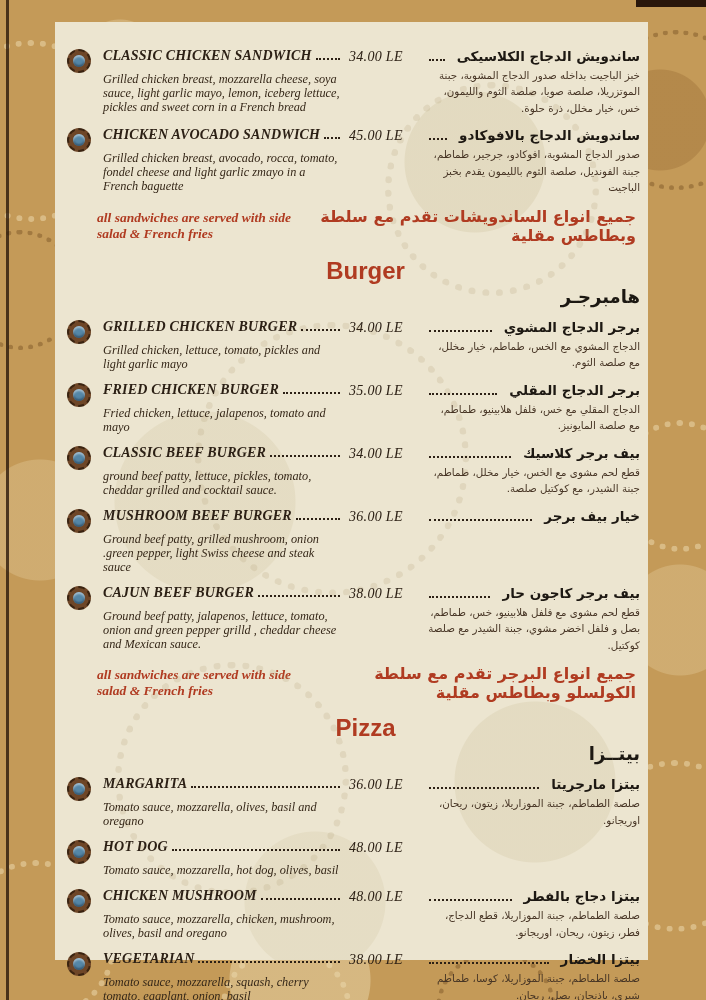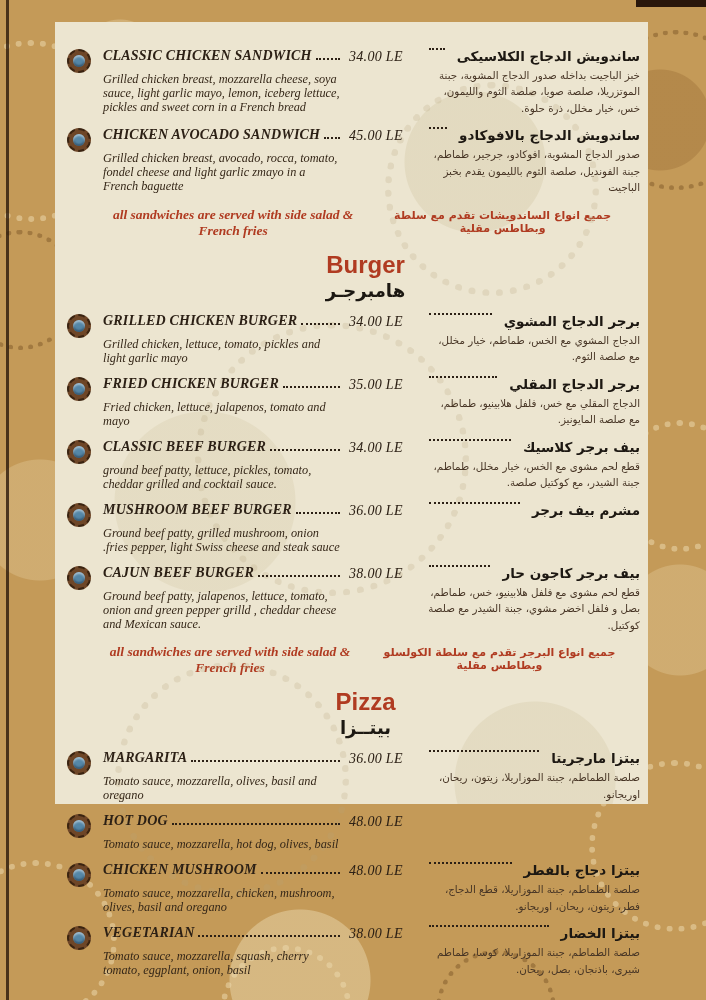--- a/index.html
+++ b/index.html
@@ -29,21 +29,21 @@
   .ring.r5{right:-55px;top:760px;width:160px;height:160px;}
   .ring.r6{left:-45px;top:860px;width:150px;height:150px;}
   .ring.r7{left:220px;top:945px;width:120px;height:120px;}
   .ring.r8{right:150px;top:950px;width:110px;height:110px;}
   .edge-line{position:absolute;left:6px;top:0;width:3px;height:100%;
     background:rgba(38,21,8,.78);}
   .corner-chip{position:absolute;right:0;top:0;width:70px;height:7px;background:#2a170b;}
 
   
   .panel{
-    position:absolute;left:55px;top:22px;width:593px;height:782px;
+    position:absolute;left:55px;top:22px;width:593px;height:938px;
     background-color:#ece5d0;
     background-image:
       radial-gradient(circle at 420px 140px, rgba(190,175,130,.20) 0 70px, rgba(190,175,130,0) 71px),
       radial-gradient(circle at 150px 480px, rgba(190,175,130,.16) 0 90px, rgba(190,175,130,0) 91px),
       radial-gradient(circle at 480px 760px, rgba(190,175,130,.18) 0 80px, rgba(190,175,130,0) 81px),
       radial-gradient(circle at 260px 880px, rgba(190,175,130,.15) 0 70px, rgba(190,175,130,0) 71px);
     box-sizing:border-box;
     padding:26px 8px 10px 6px;
   }
   .panel .ring.faint{border:7px dotted rgba(180,165,122,.22);}
@@ -61,35 +61,35 @@
     box-shadow:inset 0 2px 2px rgba(225,235,240,.55), inset 0 -2px 2px rgba(20,40,60,.45);}
   .en-col{width:240px;flex:0 0 240px;color:#2c2015;}
   .title-line{display:flex;align-items:baseline;}
   .title{font-weight:bold;font-style:italic;font-size:14px;letter-spacing:.2px;white-space:nowrap;}
   .leader{flex:1 1 auto;border-bottom:2px dotted #2c2015;margin:0 3px 3px 4px;min-width:8px;}
   .desc{font-style:italic;font-size:12.3px;line-height:14px;margin-top:8px;color:#352718;}
   .price-col{width:72px;flex:0 0 72px;font-style:italic;font-size:14px;color:#2c2015;
     padding-top:1px;letter-spacing:.3px;}
   .ar-col{flex:1 1 auto;direction:rtl;text-align:right;color:#1d1812;
     font-family:"DejaVu Sans", sans-serif;}
-  .ar-title-line{display:flex;align-items:flex-start;gap:8px;}
+  .ar-title-line{display:flex;align-items:flex-end;gap:8px;}
   .ar-title{font-weight:bold;font-size:13.5px;white-space:nowrap;}
   .ar-leader{flex:1 1 auto;border-bottom:2px dotted #2c2015;margin:0 4px 3px 2px;min-width:8px;}
   .ar-desc{font-size:10.3px;line-height:1.6;margin-top:3px;color:#473525;}
 
   
   .note-row{display:flex;justify-content:space-between;align-items:baseline;
-    margin:2px 4px 12px 36px;text-align:center;}
+    margin:2px 4px 12px 36px;}
   .note-en{font-family:"Liberation Serif", serif;font-style:italic;font-weight:bold;
     font-size:13.5px;color:#b03b21;}
-  .note-ar{font-family:"DejaVu Sans", sans-serif;direction:rtl;font-size:11px;
+  .note-ar{font-family:"DejaVu Sans", sans-serif;direction:rtl;font-size:16px;
     font-weight:bold;color:#b03b21;}
   .heading-en{text-align:center;font-family:"Liberation Sans", sans-serif;
     font-weight:bold;font-size:24px;color:#b03b21;margin:4px 0 0 30px;}
-  .heading-ar{text-align:center;font-family:"DejaVu Sans", sans-serif;
+  .heading-ar{font-family:"DejaVu Sans", sans-serif;
     font-weight:bold;font-size:18px;color:#1c1812;margin:1px 0 12px 30px;letter-spacing:2px;direction:rtl;}
   section{display:block;}
 </style>
 </head>
 <body>
 
 <div class="frame">
   <span class="ring tan r1"></span>
   <span class="ring dark r2"></span>
   <span class="ring dark r3"></span>
@@ -213,26 +213,26 @@
         </div>
       </div>
 
       <div class="item">
         <div class="badge-col"><span class="badge"></span></div>
         <div class="en-col">
           <div class="title-line">
               <span class="title">MUSHROOM BEEF BURGER</span>
               <span class="leader"></span>
             </div>
-          <div class="desc">Ground beef patty, grilled mushroom, onion .fries pepper, light Swiss cheese and steak sauce</div>
+          <div class="desc">Ground beef patty, grilled mushroom, onion .green pepper, light Swiss cheese and steak sauce</div>
         </div>
         <div class="price-col">36.00 LE</div>
         <div class="ar-col">
           <div class="ar-title-line">
-              <span class="ar-title">مشرم بيف برجر</span>
+              <span class="ar-title">خيار بيف برجر</span>
               <span class="ar-leader"></span>
             </div>
         </div>
       </div>
 
       <div class="item">
         <div class="badge-col"><span class="badge"></span></div>
         <div class="en-col">
           <div class="title-line">
               <span class="title">CAJUN BEEF BURGER</span>

